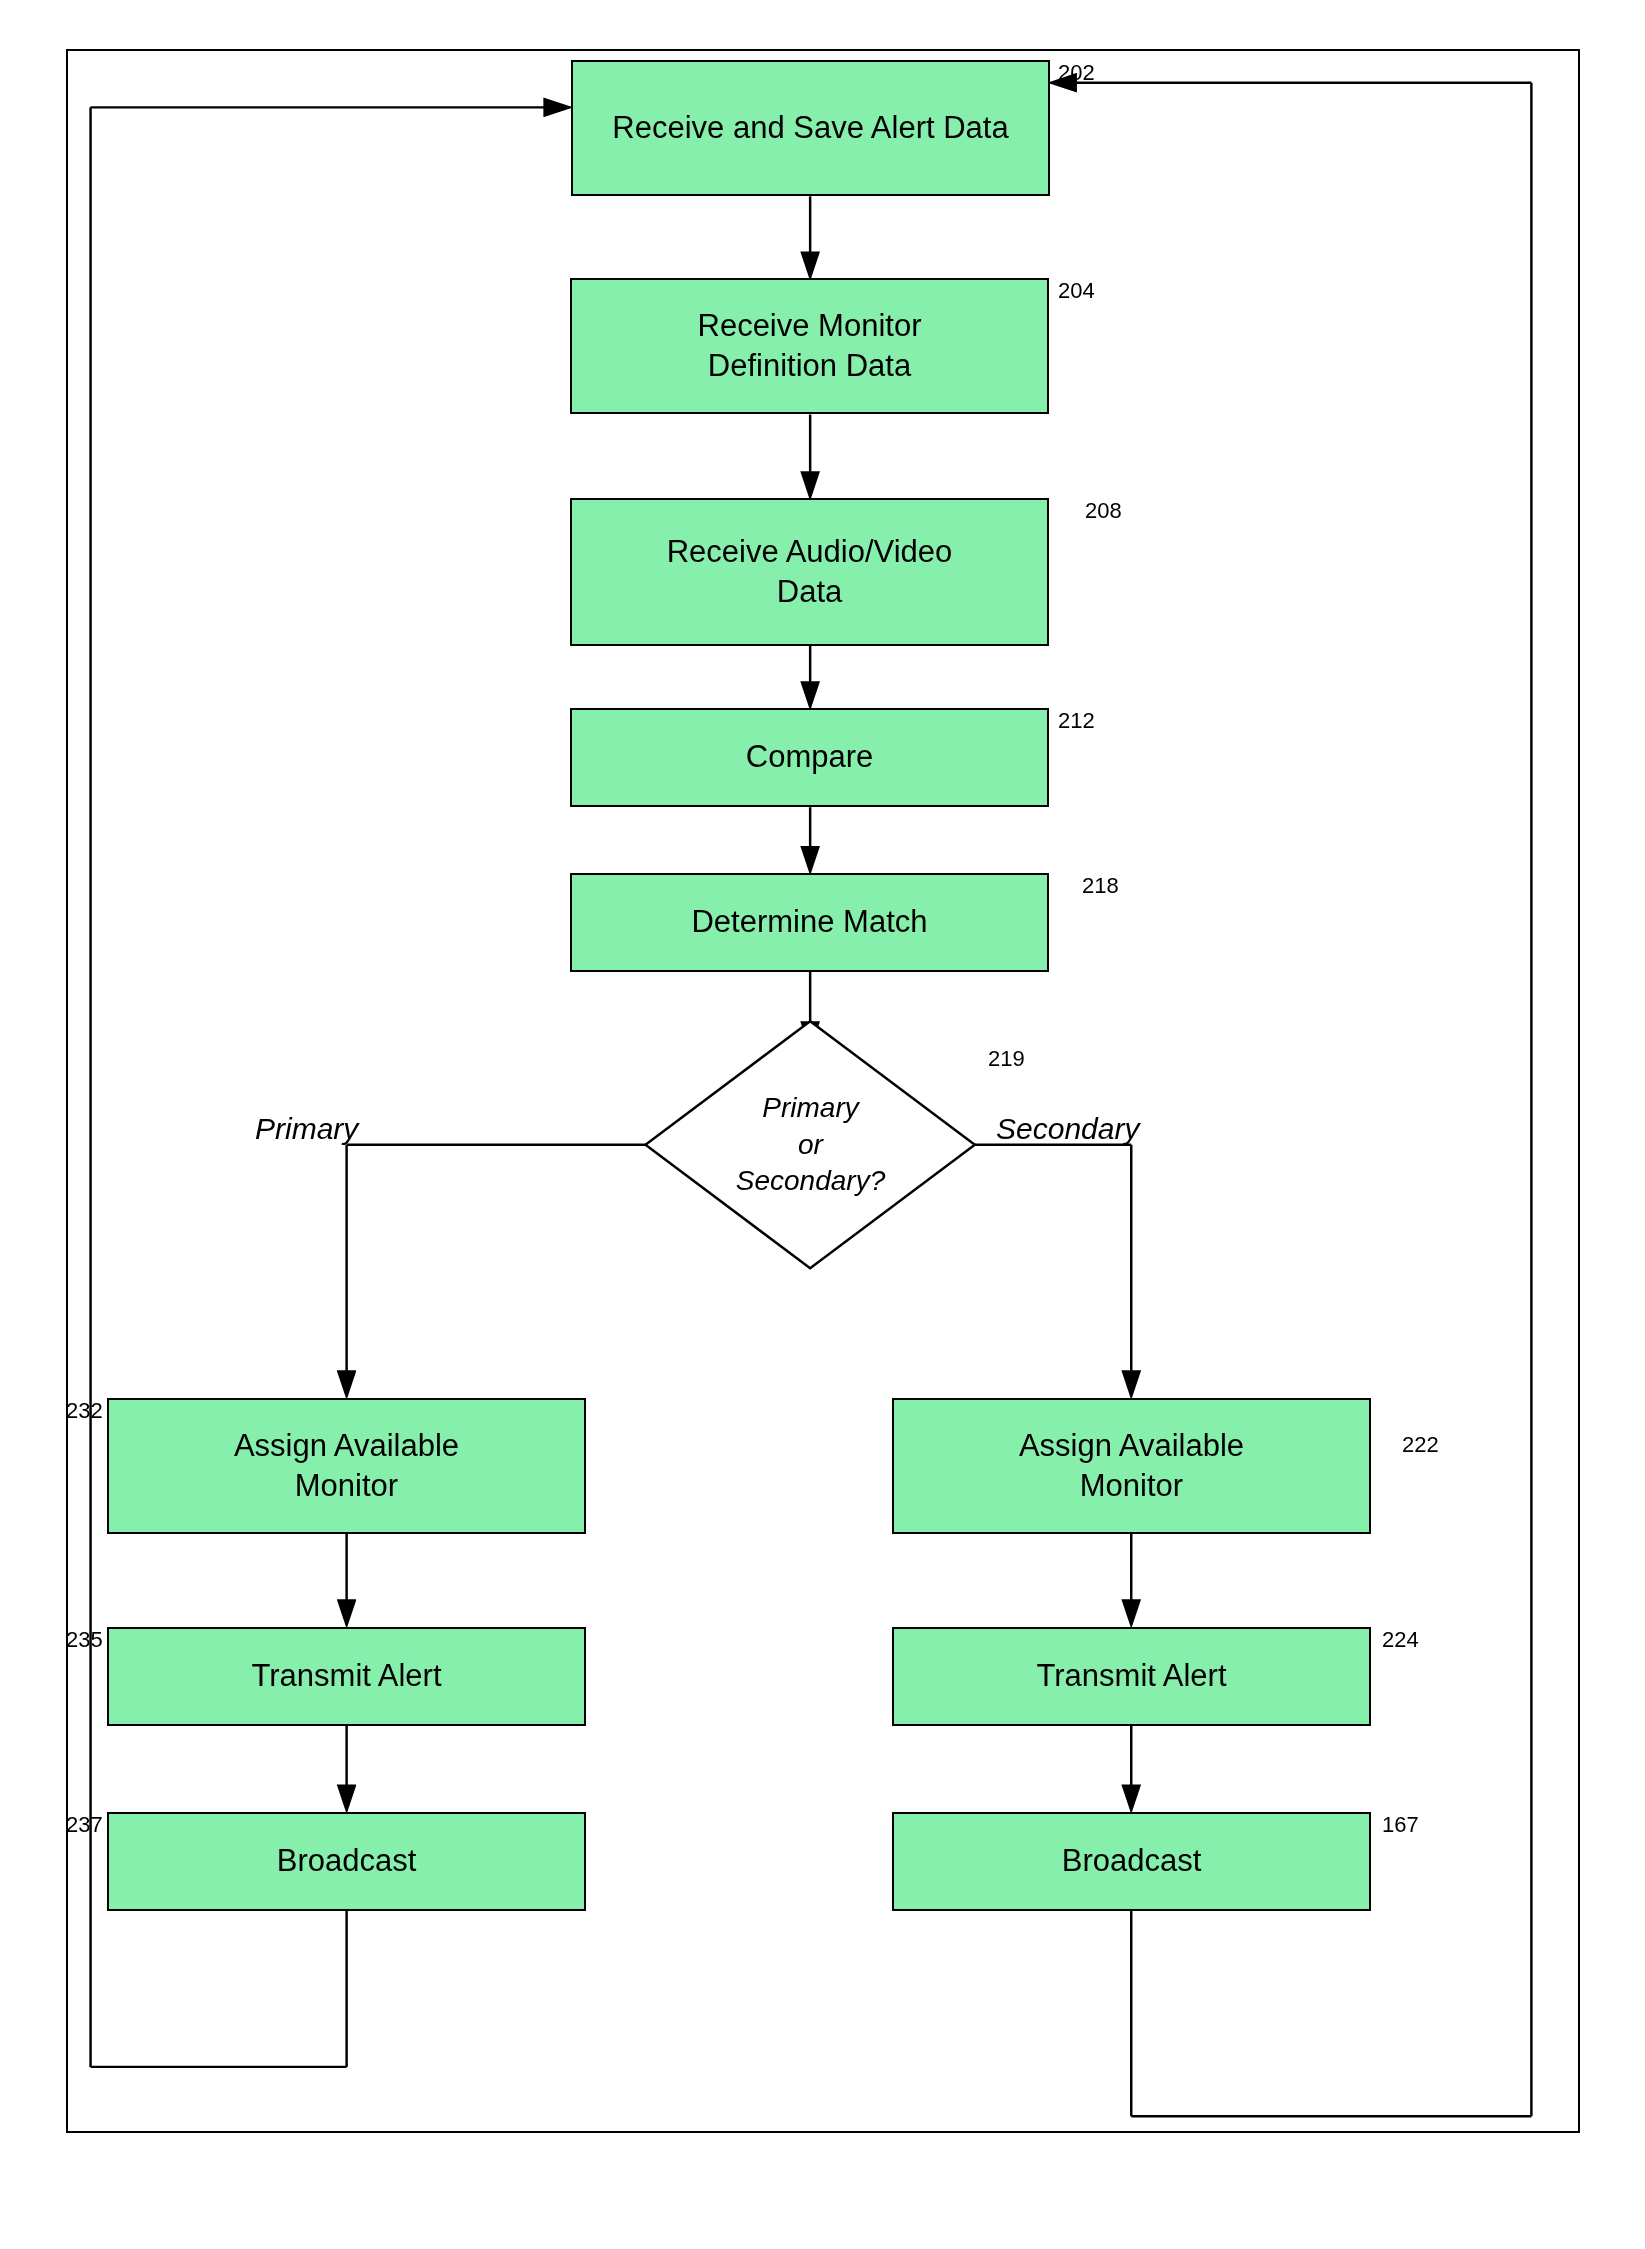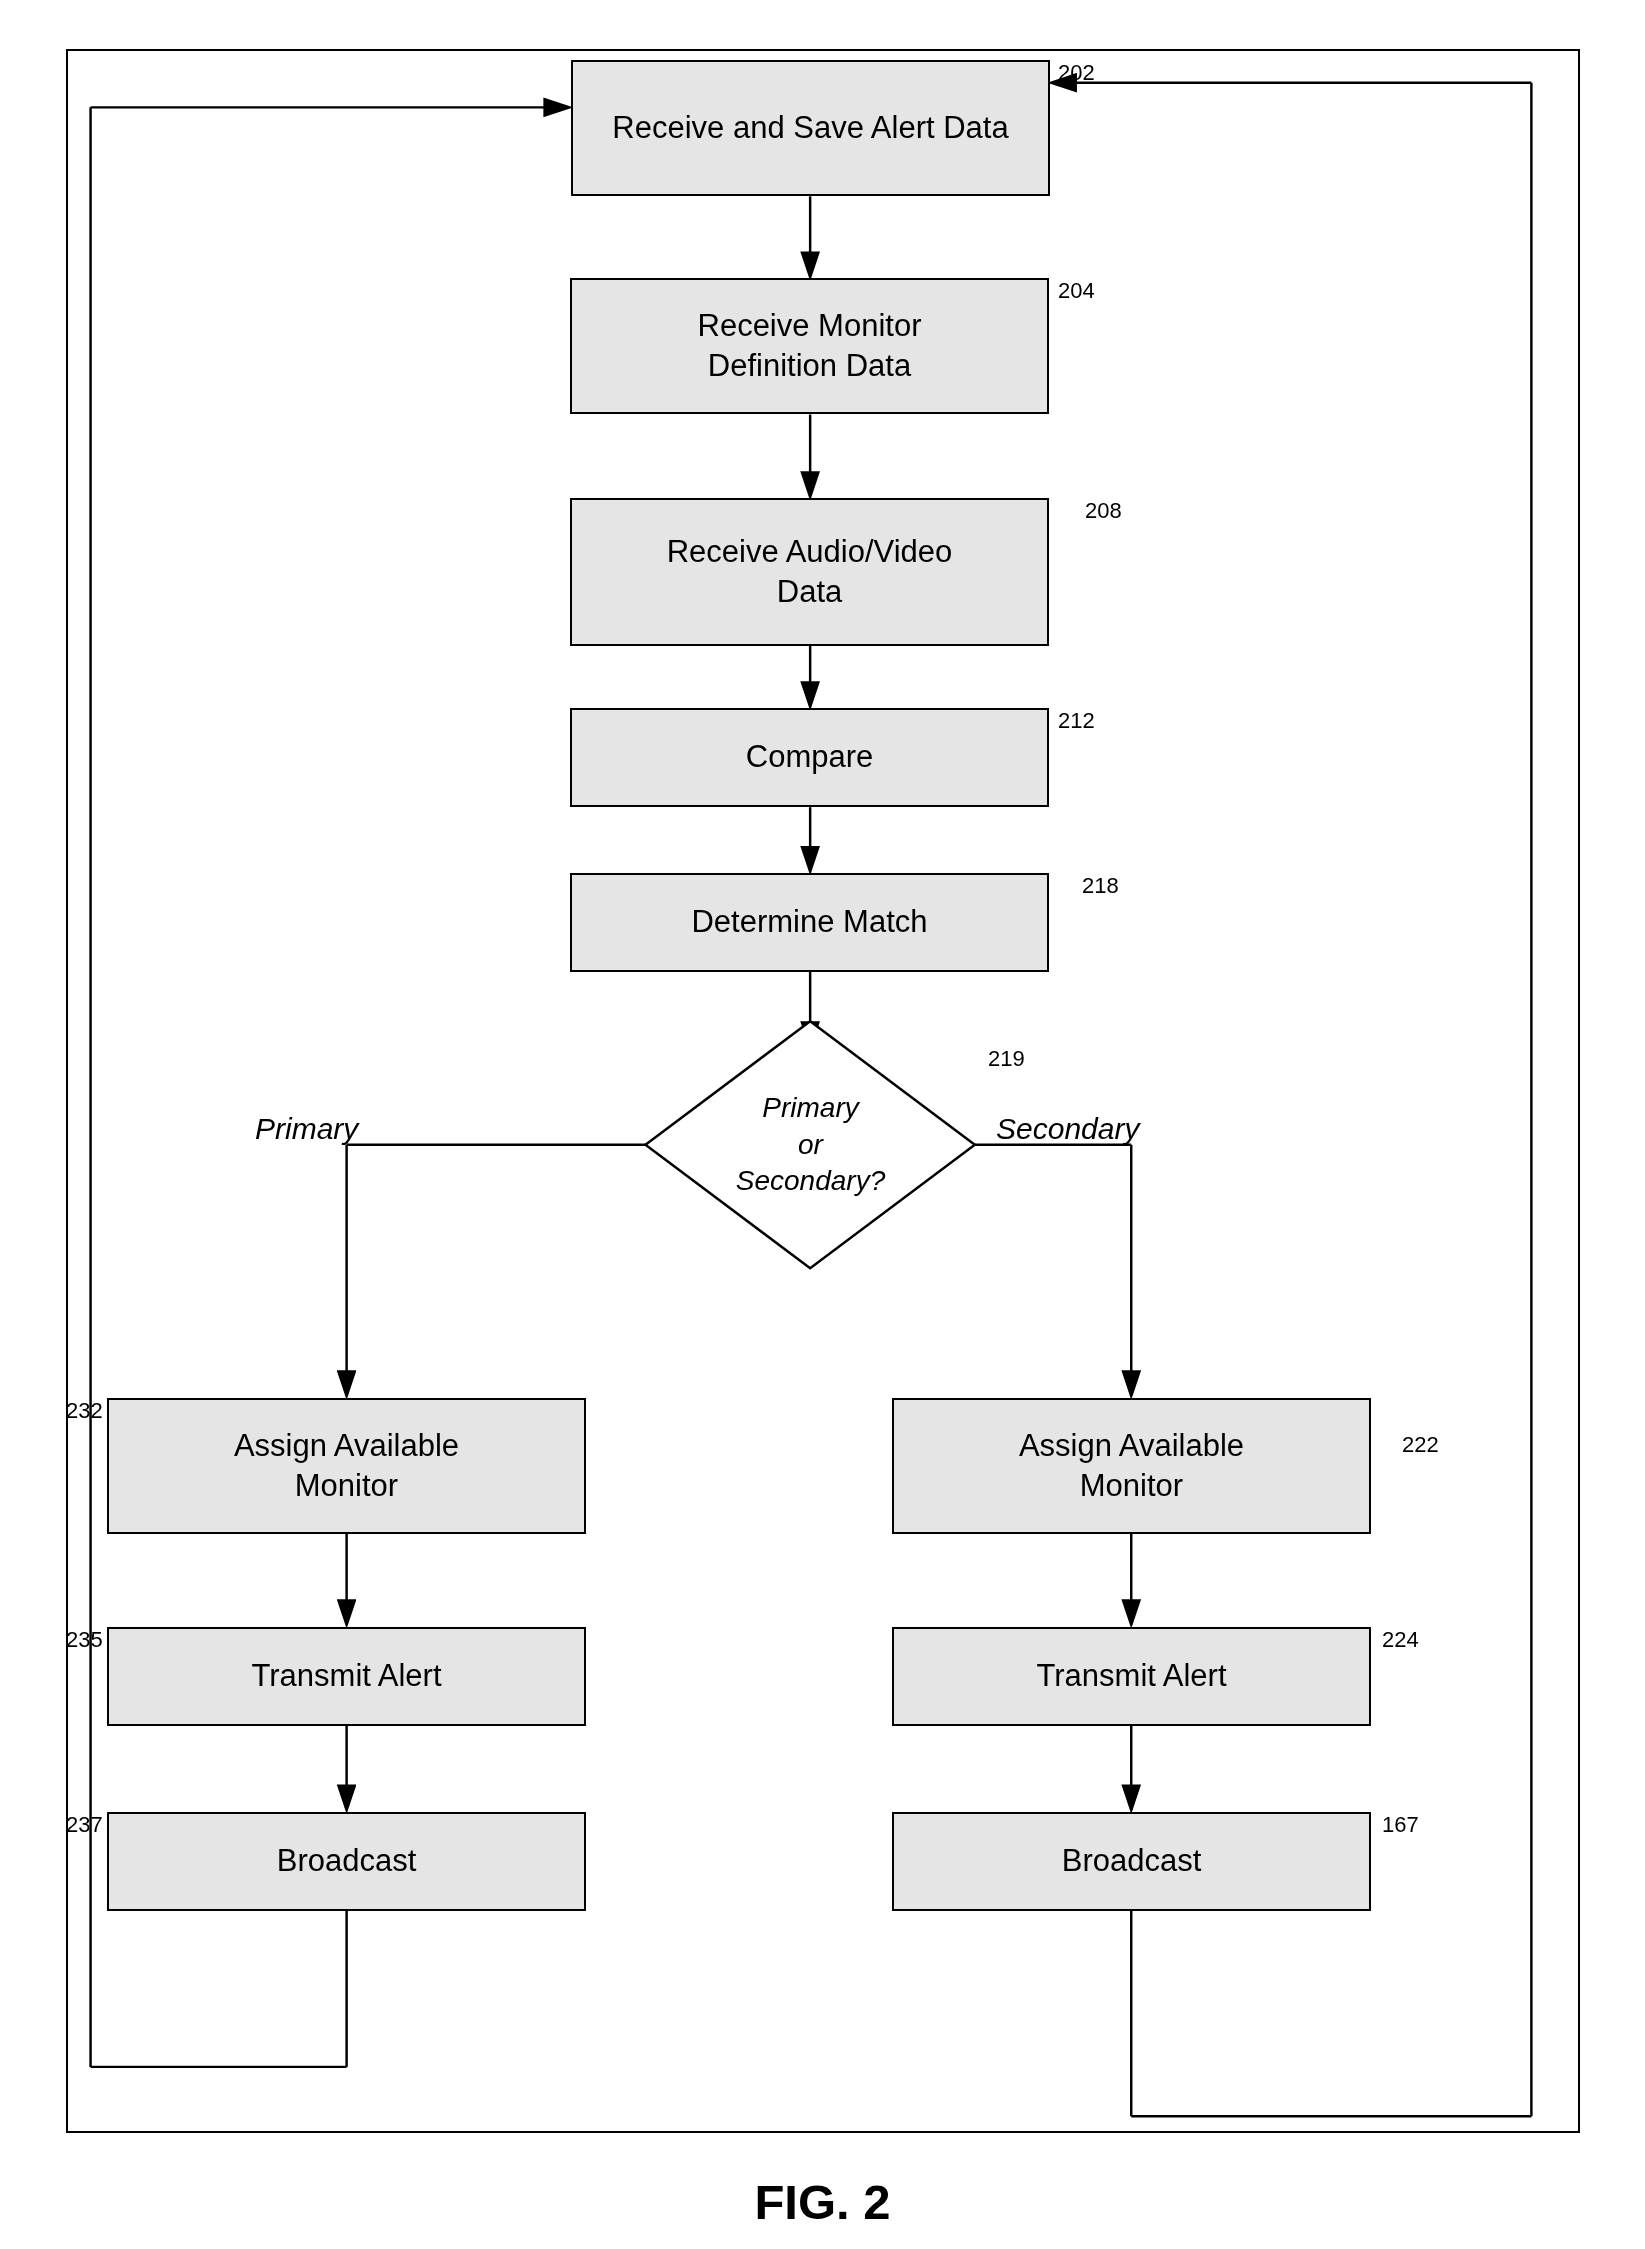--- a/index.html
+++ b/index.html
@@ -26,21 +26,21 @@
       left: 66px;
       width: 1514px;
       height: 2084px;
       border: 2.5px solid #000;
     }
 
     
     .flow-box {
       position: absolute;
       border: 2.5px solid #000;
-      background: #e5e5e5;
+      background: #86efac;
       display: flex;
       align-items: center;
       justify-content: center;
       text-align: center;
       font-size: 31px;
       font-weight: 400;
       font-family: Arial, sans-serif;
       line-height: 1.3;
     }
 
@@ -188,18 +188,15 @@
   <div class="flow-box" style="left:107px; top:1812px; width:479px; height:99px; font-size:31px;">
     <span>Broadcast</span>
   </div>
   <div class="ref-num" style="left:66px; top:1812px;">237</div>
 
   <div class="flow-box" style="left:892px; top:1812px; width:479px; height:99px; font-size:31px;">
     <span>Broadcast</span>
   </div>
   <div class="ref-num" style="left:1382px; top:1812px;">167</div>
 
-  <div class="fig-label" style="bottom:49px; left:0; width:1645px; text-align:center; top:2174px; font-size:49px; font-weight:bold;">
-    <span>FIG. 2</span>
-  </div>
 
 </div>
 
 
 </body></html>

